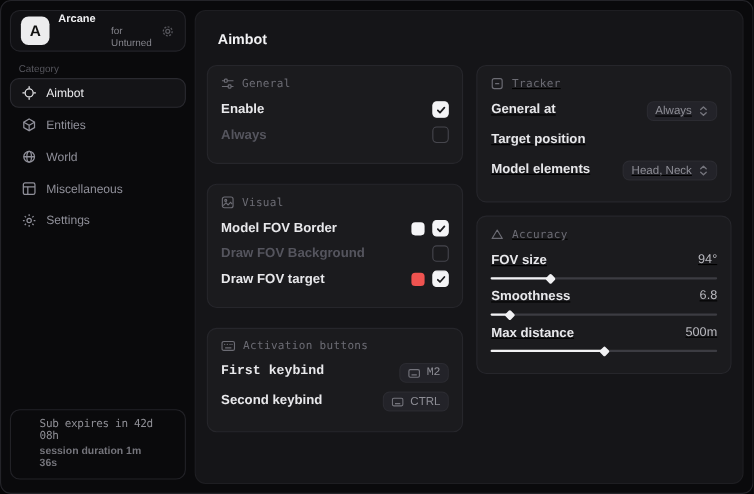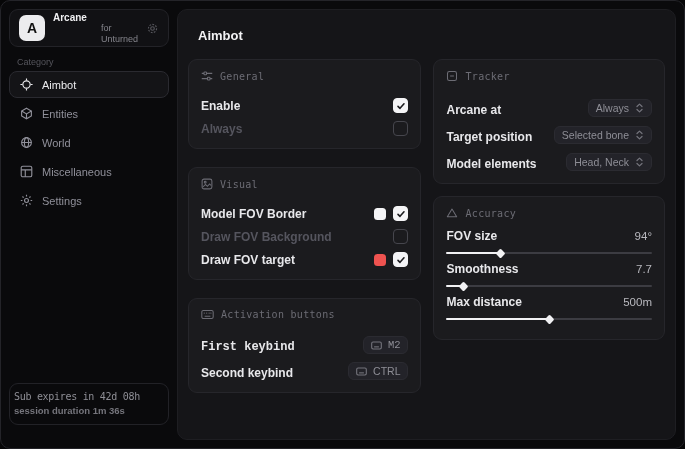--- a/index.html
+++ b/index.html
@@ -26,46 +26,46 @@
   .category-label { margin:10px 0 4px 16px; font-size:9px; color:#55555c; }
   .nav { margin:0 8px; display:flex; flex-direction:column; gap:2px; }
   .nav-item {
     height:27px; display:flex; align-items:center; gap:9px; padding:0 10px;
     border-radius:8px; border:1px solid transparent; color:#90909a;
     font-size:11px; cursor:pointer;
   }
   .nav-item.active { background:#141417; border-color:#2a2a30; color:#ebebee; }
   .nav-icon { display:flex; width:13px; justify-content:center; }
   .sb-footer {
-    position:absolute; left:8px; right:8px; bottom:23px;
-    border:1px solid #222227; border-radius:9px; padding:7px 4px 8px;
+    position:absolute; left:8px; right:8px; bottom:12px;
+    border:1px solid #222227; border-radius:9px; padding:7px 26px 8px;
   }
   .sb-footer-line1 { font-family:"DejaVu Sans Mono", monospace; font-size:10px; color:#8f8f96; letter-spacing:-0.3px; }
   .sb-footer-line2 { margin-top:3px; font-size:9.5px; font-weight:600; color:#75757c; }
   
   .main {
     position:absolute; left:176px; top:8px; right:8px; bottom:8px;
     background:#151518; border:1px solid #1e1e22; border-radius:10px;
     padding:18px 10px 10px 10px;
   }
   .page-title { font-size:13px; font-weight:bold; color:#f2f2f4; margin-left:10px; }
   .columns { display:flex; gap:12px; margin-top:16px; }
   .col-left { width:236px; display:flex; flex-direction:column; gap:18px; }
-  .col-right { width:234px; display:flex; flex-direction:column; gap:12px; }
+  .col-right { width:234px; display:flex; flex-direction:column; gap:12px;text-decoration:underline; }
   .panel {
     background:#1b1b1e; border:1px solid #26262b; border-radius:9px;
     padding:10px 12px 12px;
   }
   .panel-header {
     display:flex; align-items:center; gap:7px; color:#6c6c74;
     font-family:"DejaVu Sans Mono", monospace; font-size:10px; letter-spacing:0.3px;
     margin-bottom:10px;
   }
   .row {
-    display:flex; align-items:flex-end; justify-content:space-between;
+    display:flex; align-items:flex-start; justify-content:space-between;
     min-height:21px; margin-top:2px;gap:15px;
   }
   .row-label { font-size:12px; font-weight:600; color:#e8e8eb; }
   .row-label.dim { color:#55555e; }
   .row-controls { display:flex; align-items:center; gap:7px; }
   
   .checkbox {
     width:15px; height:15px; border-radius:4px; border:1.5px solid #46464d;
     display:flex; align-items:center; justify-content:center; cursor:pointer;
     background:transparent;
@@ -293,42 +293,33 @@
           <div class="panel-header">
             <span>
               <svg width="12" height="12" viewBox="0 0 16 16" fill="none" stroke="currentColor" stroke-width="1.4">
                 <rect x="2" y="2" width="12" height="12" rx="2.5"></rect>
                   <line x1="5.5" y1="8" x2="10.5" y2="8"></line>
               </svg>
             </span>
             <span>Tracker</span>
           </div>
           <div class="row" style="min-height:25px;">
-            <span class="row-label">Arcane at</span>
+            <span class="row-label">General at</span>
             <span class="drop-btn">
               <span>Always</span>
               <span class="icn">
                 <svg width="9" height="10" viewBox="0 0 10 12" fill="none" stroke="currentColor" stroke-width="1.5" stroke-linecap="round" stroke-linejoin="round">
                     <polyline points="2,4.2 5,1.4 8,4.2"></polyline>
                     <polyline points="2,7.8 5,10.6 8,7.8"></polyline>
                   </svg>
               </span>
             </span>
           </div>
           <div class="row" style="min-height:25px;">
             <span class="row-label">Target position</span>
-            <span class="drop-btn">
-              <span>Selected bone</span>
-              <span class="icn">
-                <svg width="9" height="10" viewBox="0 0 10 12" fill="none" stroke="currentColor" stroke-width="1.5" stroke-linecap="round" stroke-linejoin="round">
-                    <polyline points="2,4.2 5,1.4 8,4.2"></polyline>
-                    <polyline points="2,7.8 5,10.6 8,7.8"></polyline>
-                  </svg>
-              </span>
-            </span>
           </div>
           <div class="row" style="min-height:25px;">
             <span class="row-label">Model elements</span>
             <span class="drop-btn">
               <span>Head, Neck</span>
               <span class="icn">
                 <svg width="9" height="10" viewBox="0 0 10 12" fill="none" stroke="currentColor" stroke-width="1.5" stroke-linecap="round" stroke-linejoin="round">
                     <polyline points="2,4.2 5,1.4 8,4.2"></polyline>
                     <polyline points="2,7.8 5,10.6 8,7.8"></polyline>
                   </svg>
@@ -355,21 +346,21 @@
             <div class="slider-track">
               <div class="slider-fill" style="width: 26%;">
                 <div class="slider-thumb"></div>
               </div>
             </div>
           </div>
 
           <div class="slider-row">
             <div class="slider-head">
               <span class="row-label">Smoothness</span>
-              <span class="slider-value">7.7</span>
+              <span class="slider-value">6.8</span>
             </div>
             <div class="slider-track">
               <div class="slider-fill" style="width: 8%;">
                 <div class="slider-thumb"></div>
               </div>
             </div>
           </div>
 
           <div class="slider-row">
             <div class="slider-head">

